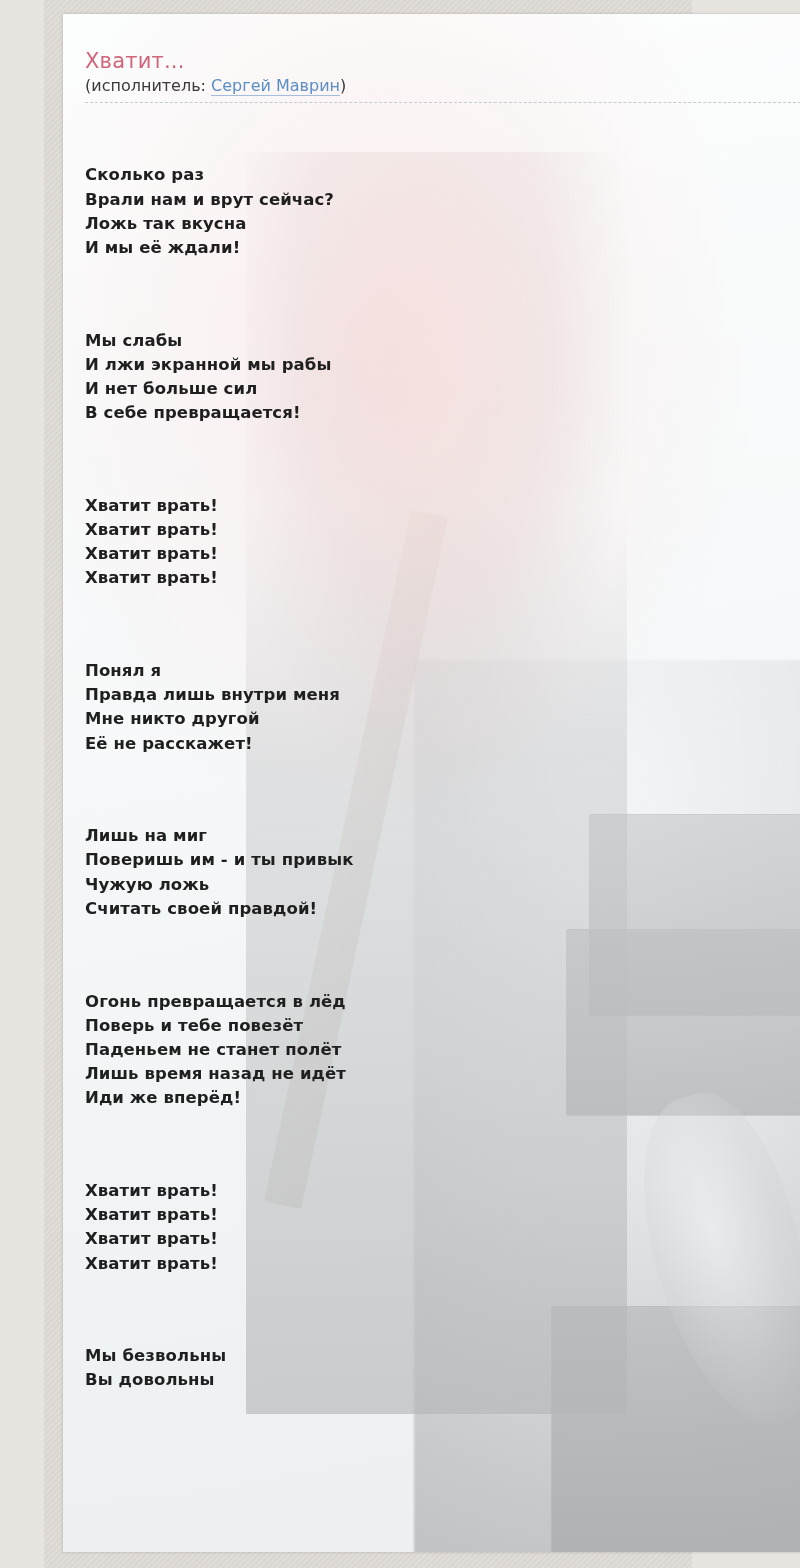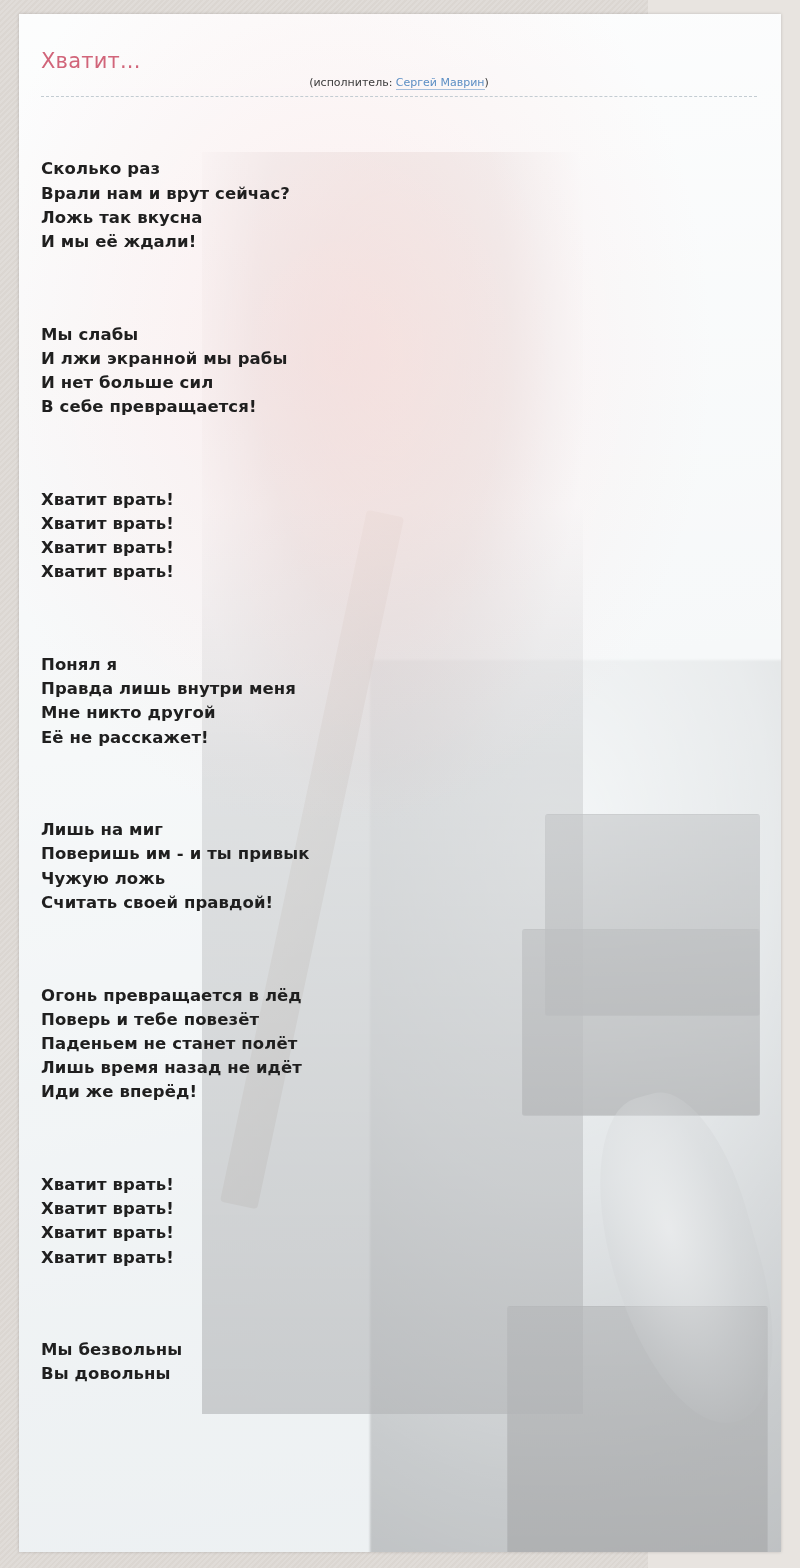--- a/index.html
+++ b/index.html
@@ -15,20 +15,21 @@
   }
 
   
   .page {
     position: relative;
     width: 648px;
     height: 1568px;
     background:
       linear-gradient(180deg, rgba(0,0,0,0.04), rgba(0,0,0,0.04)),
       repeating-linear-gradient(135deg, #e9e5e1 0px, #e9e5e1 2px, #e4dfda 2px, #e4dfda 4px);
+    margin-left: 44px;
   }
 
   
   .card {
     position: absolute;
     left: 19px;
     top: 14px;
     width: 762px;
     height: 1538px;
     background: #ffffff;
@@ -142,28 +143,27 @@
   .song-title {
     color: #d1657a;
     font-size: 21px;
     line-height: 26px;
     font-weight: normal;
     margin: 0 0 2px 0;
     letter-spacing: 0.2px;
   }
 
   .artist-line {
-    font-size: 11px;
+    font-size: 16px;
     color: #3a3a3a;
     padding-bottom: 7px;
     border-bottom: 1px dashed #c3ccd2;
     width: 716px;
     box-sizing: border-box;
     margin-bottom: 12px;
-    text-align: center;
   }
   .artist-link {
     color: #5b8ec4;
     text-decoration: none;
     border-bottom: 1px solid rgba(91,142,196,0.55);
   }
 
   .lyrics {
     font-size: 16.5px;
     line-height: 24.2px;

